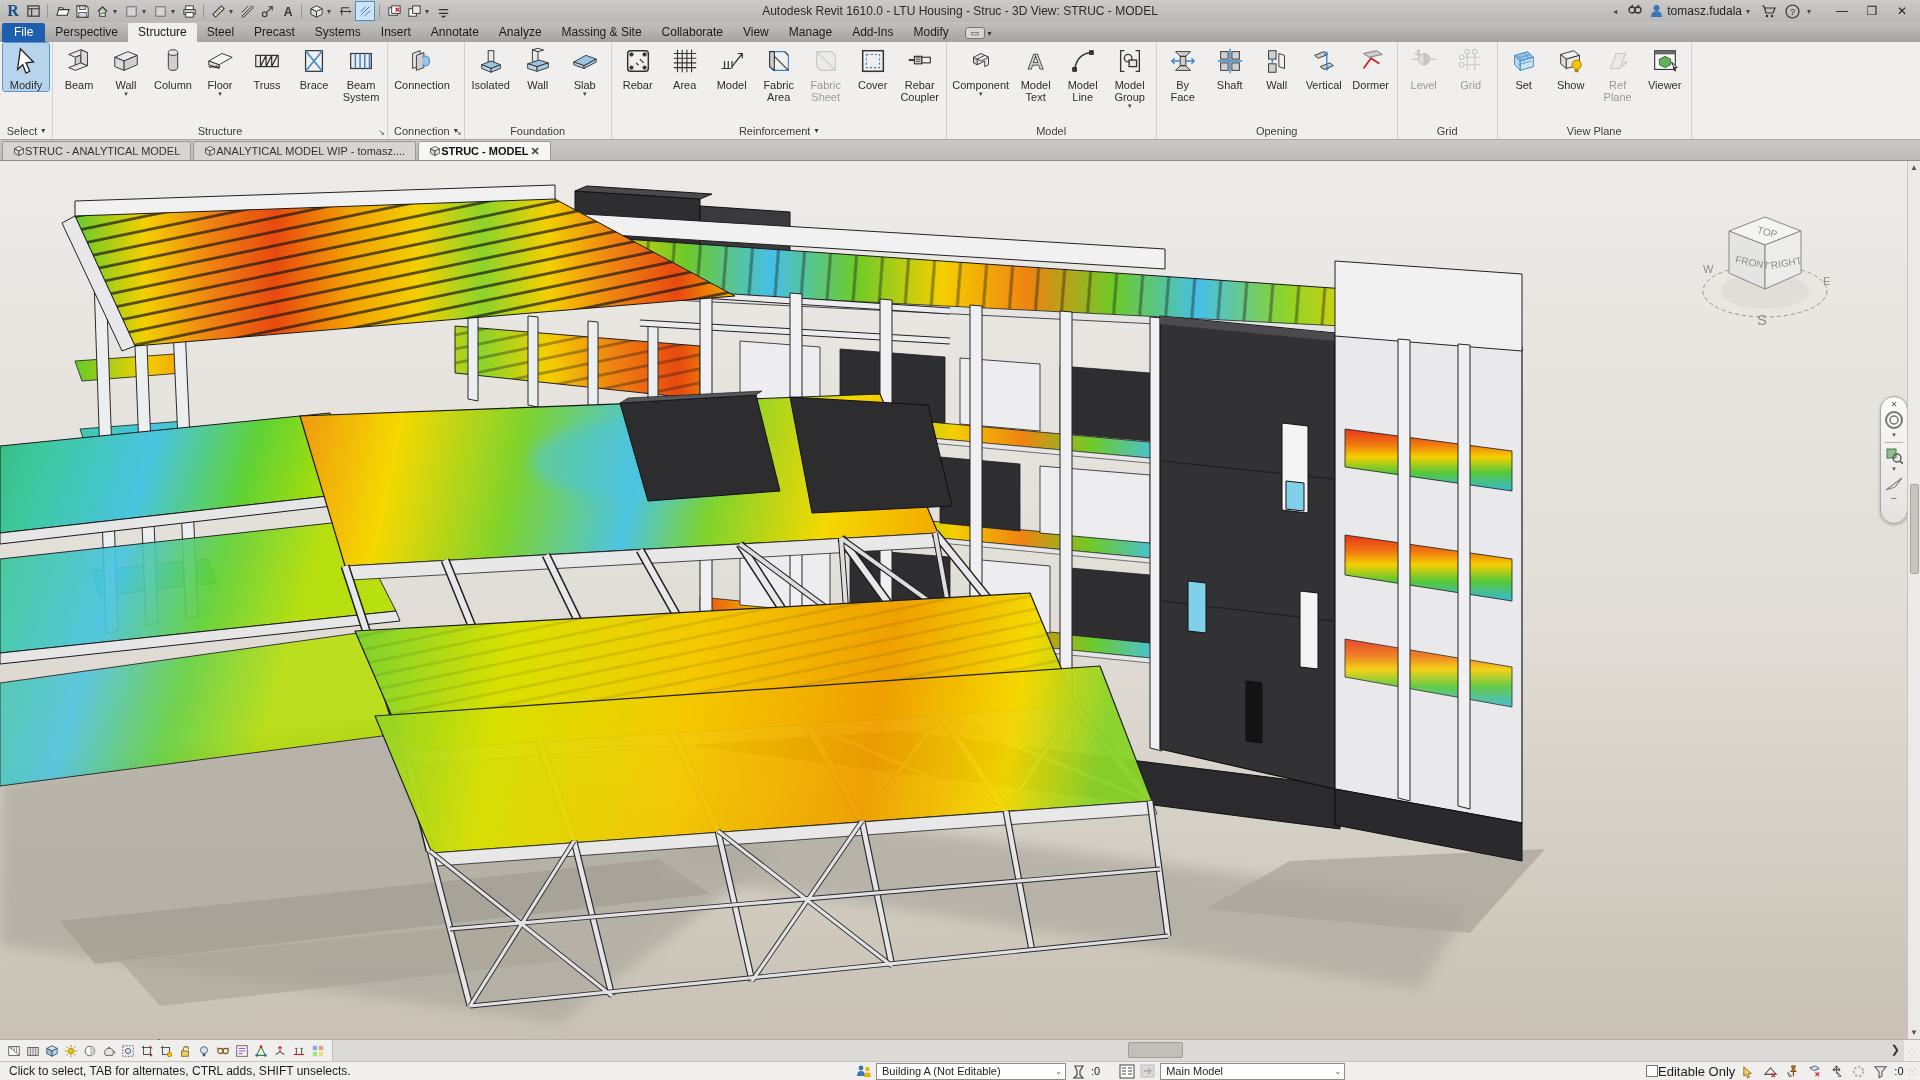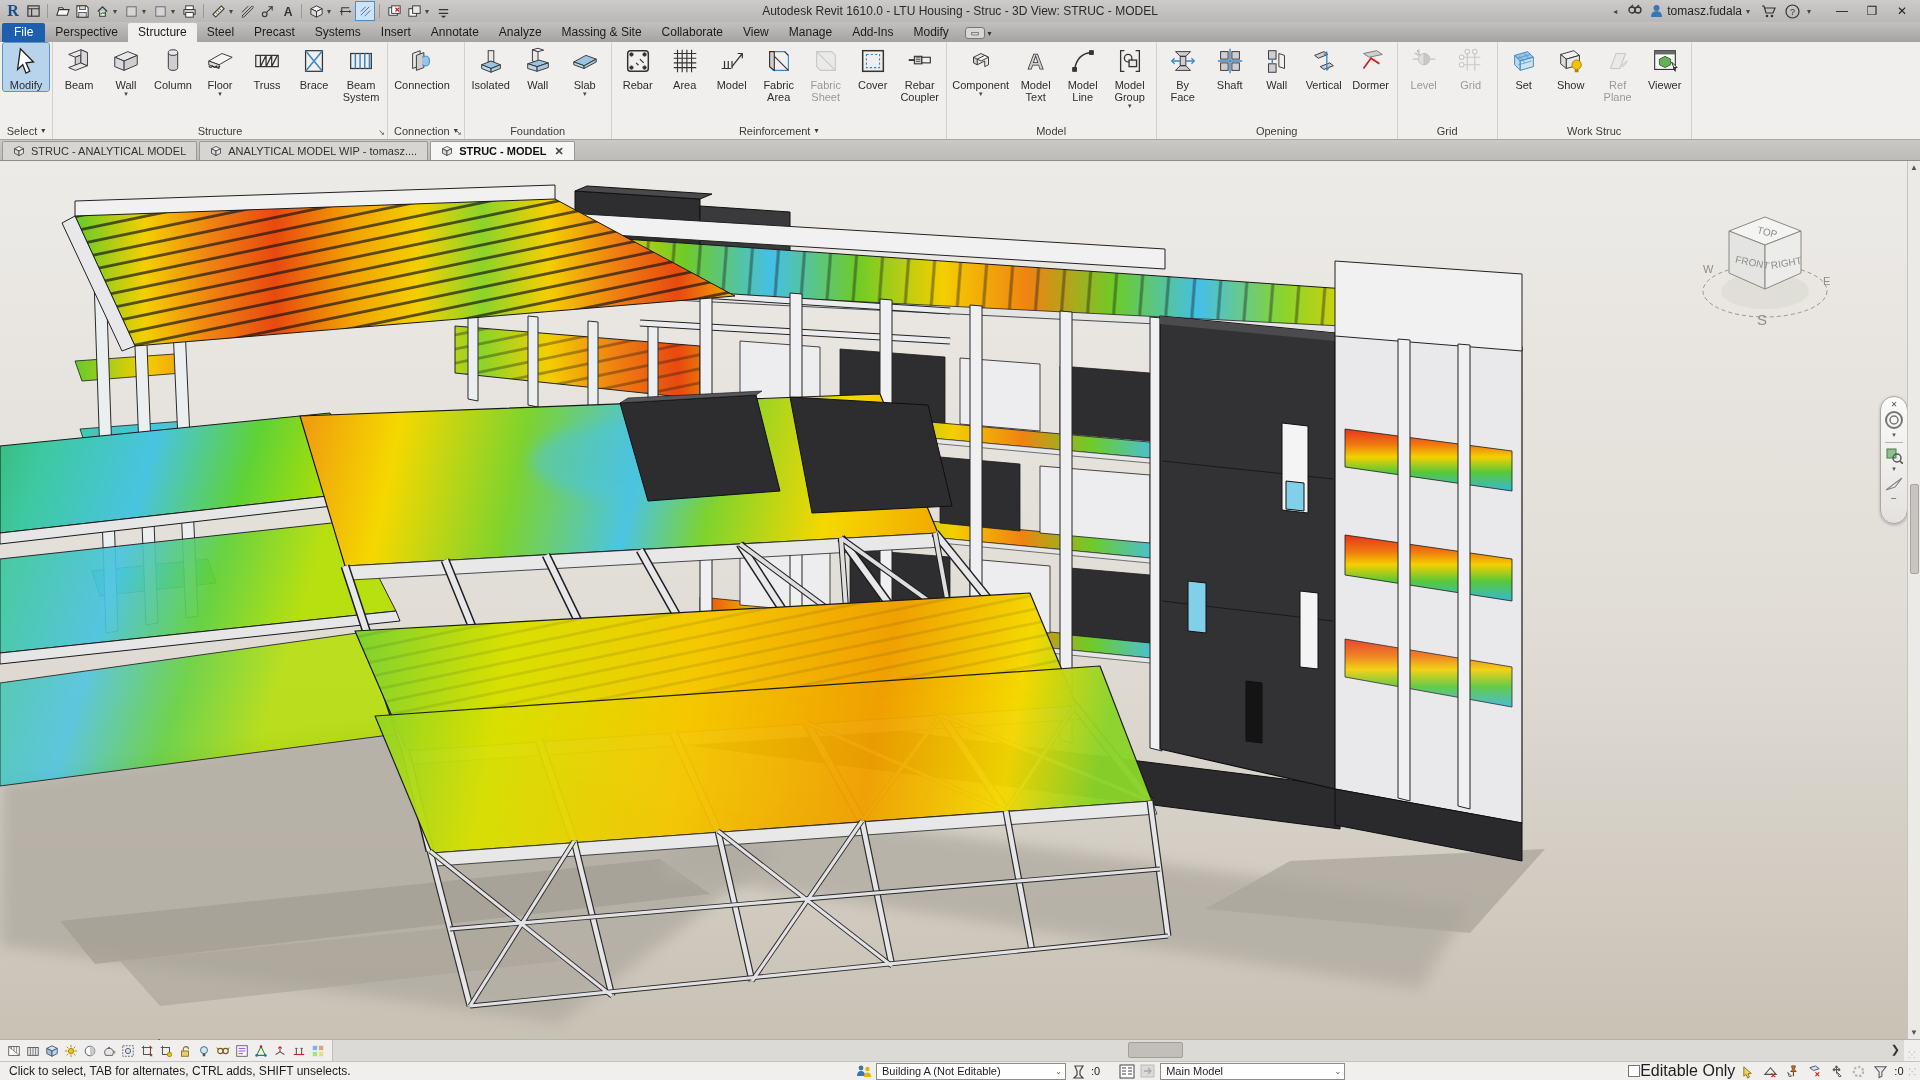--- a/index.html
+++ b/index.html
@@ -38,21 +38,21 @@
   .rbtn .rlabel { font-size:11px; line-height:12px; text-align:center; color:#2d2d2d; margin-top:2px; white-space:pre-line; }
   .rbtn .rcaret { font-size:7px; color:#444; line-height:6px; }
   .rbtn.selected { background:#b8d3ec; outline:1px solid #5f94c5; }
   .rbtn.disabled { opacity:.45; filter:grayscale(1); }
   .rbtn.wide { width:62px; }
   .rpanel-label { height:17px; display:flex; align-items:center; justify-content:center; font-size:11px; color:#3c3c3c; gap:4px; padding:0 6px; position:relative; }
   .rpanel-label .launcher { position:absolute; right:2px; bottom:2px; font-size:8px; color:#555; }
 
   
   .viewtabs { height:21px; background:linear-gradient(#cbc9c6,#bdbbb8); display:flex; align-items:flex-end; padding-left:2px; gap:2px; border-bottom:1px solid #8f8d8a; flex:none; }
-  .vtab { height:19px; display:flex; align-items:center; gap:6px; padding:0 10px; background:#d7d5d2; border:1px solid #9b9996; border-bottom:none; border-radius:2px 2px 0 0; font-size:11px; color:#333; }
+  .vtab { height:19px; display:flex; align-items:center; padding:0 10px; background:#d7d5d2; border:1px solid #9b9996; border-bottom:none; border-radius:2px 2px 0 0; font-size:11px; color:#333; }
   .vtab.active { background:#f6f6f5; font-weight:bold; color:#111; }
   .vtab .vclose { font-size:11px; color:#444; margin-left:2px; }
   .vtab .cube-ico { font-size:11px; color:#666; }
 
   
   .canvas { position:relative; flex:1; background:#e9e7e3; overflow:hidden; }
   .canvas svg.scene { position:absolute; left:0; top:0; }
 
   
   .viewcube { position:absolute; right:85px; top:42px; width:140px; height:130px; }
@@ -79,21 +79,21 @@
 
   
   .statusbar { height:19px; background:#f0efed; border-top:1px solid #c5c3c0; display:flex; align-items:center; font-size:12px; color:#1e1e1e; position:relative; flex:none; }
   .sb-hint { padding-left:9px; white-space:nowrap; }
   .sb-center { position:absolute; left:855px; display:flex; align-items:center; gap:4px; }
   .sb-select { height:17px; background:#fff; border:1px solid #8f8d8a; display:flex; align-items:center; font-size:11px; padding-left:5px; position:relative; }
   .sb-select .sel-caret { position:absolute; right:3px; font-size:8px; color:#555; }
   .sb-icon { width:17px; height:16px; display:flex; align-items:center; justify-content:center; }
   .sb-count { font-size:11px; color:#222; }
   .sb-right { position:absolute; right:4px; display:flex; align-items:center; gap:5px; }
-  .sb-check { display:flex; align-items:center; font-size:16px; }
+  .sb-check { display:flex; align-items:center; font-size:13px; }
   .sb-check .box { width:12px; height:12px; background:#fff; border:1px solid #777; }
   svg { display:block; }
 </style>
 </head>
 <body>
 
 <div id="app">
 
   <div class="titlebar">
     <div class="qat" id="qat">
@@ -758,21 +758,21 @@
                   <rect x="5" y="5" width="22" height="4" fill="#6a6a6e"></rect>
                   <path d="M10 14 L16 11 L22 14 L22 20 L16 23 L10 20 Z" fill="#67b05a" stroke="#2e6e2e"></path>
                   <path d="M23 17 L29 23 L25 23 L27 27 Z" fill="#fff" stroke="#222" stroke-width="1"></path>
                 </g>
               </svg>
             </span>
             <span class="rlabel">Viewer</span>
           </div>
         </div>
         <div class="rpanel-label">
-          <span>Work Struc</span>
+          <span>View Plane</span>
         </div>
       </div>
     </div>
 
   <div class="viewtabs" id="viewtabs">
       <div class="vtab">
         <span class="cube-ico">
           <svg viewBox="0 0 16 16" width="12" height="12">
             <path d="M8 2 L14 5 L8 8 L2 5 Z" fill="#f2f2f2" stroke="#333"></path>
             <path d="M2 5 L8 8 v6 L2 11 Z" fill="#d8d8da" stroke="#333"></path>

